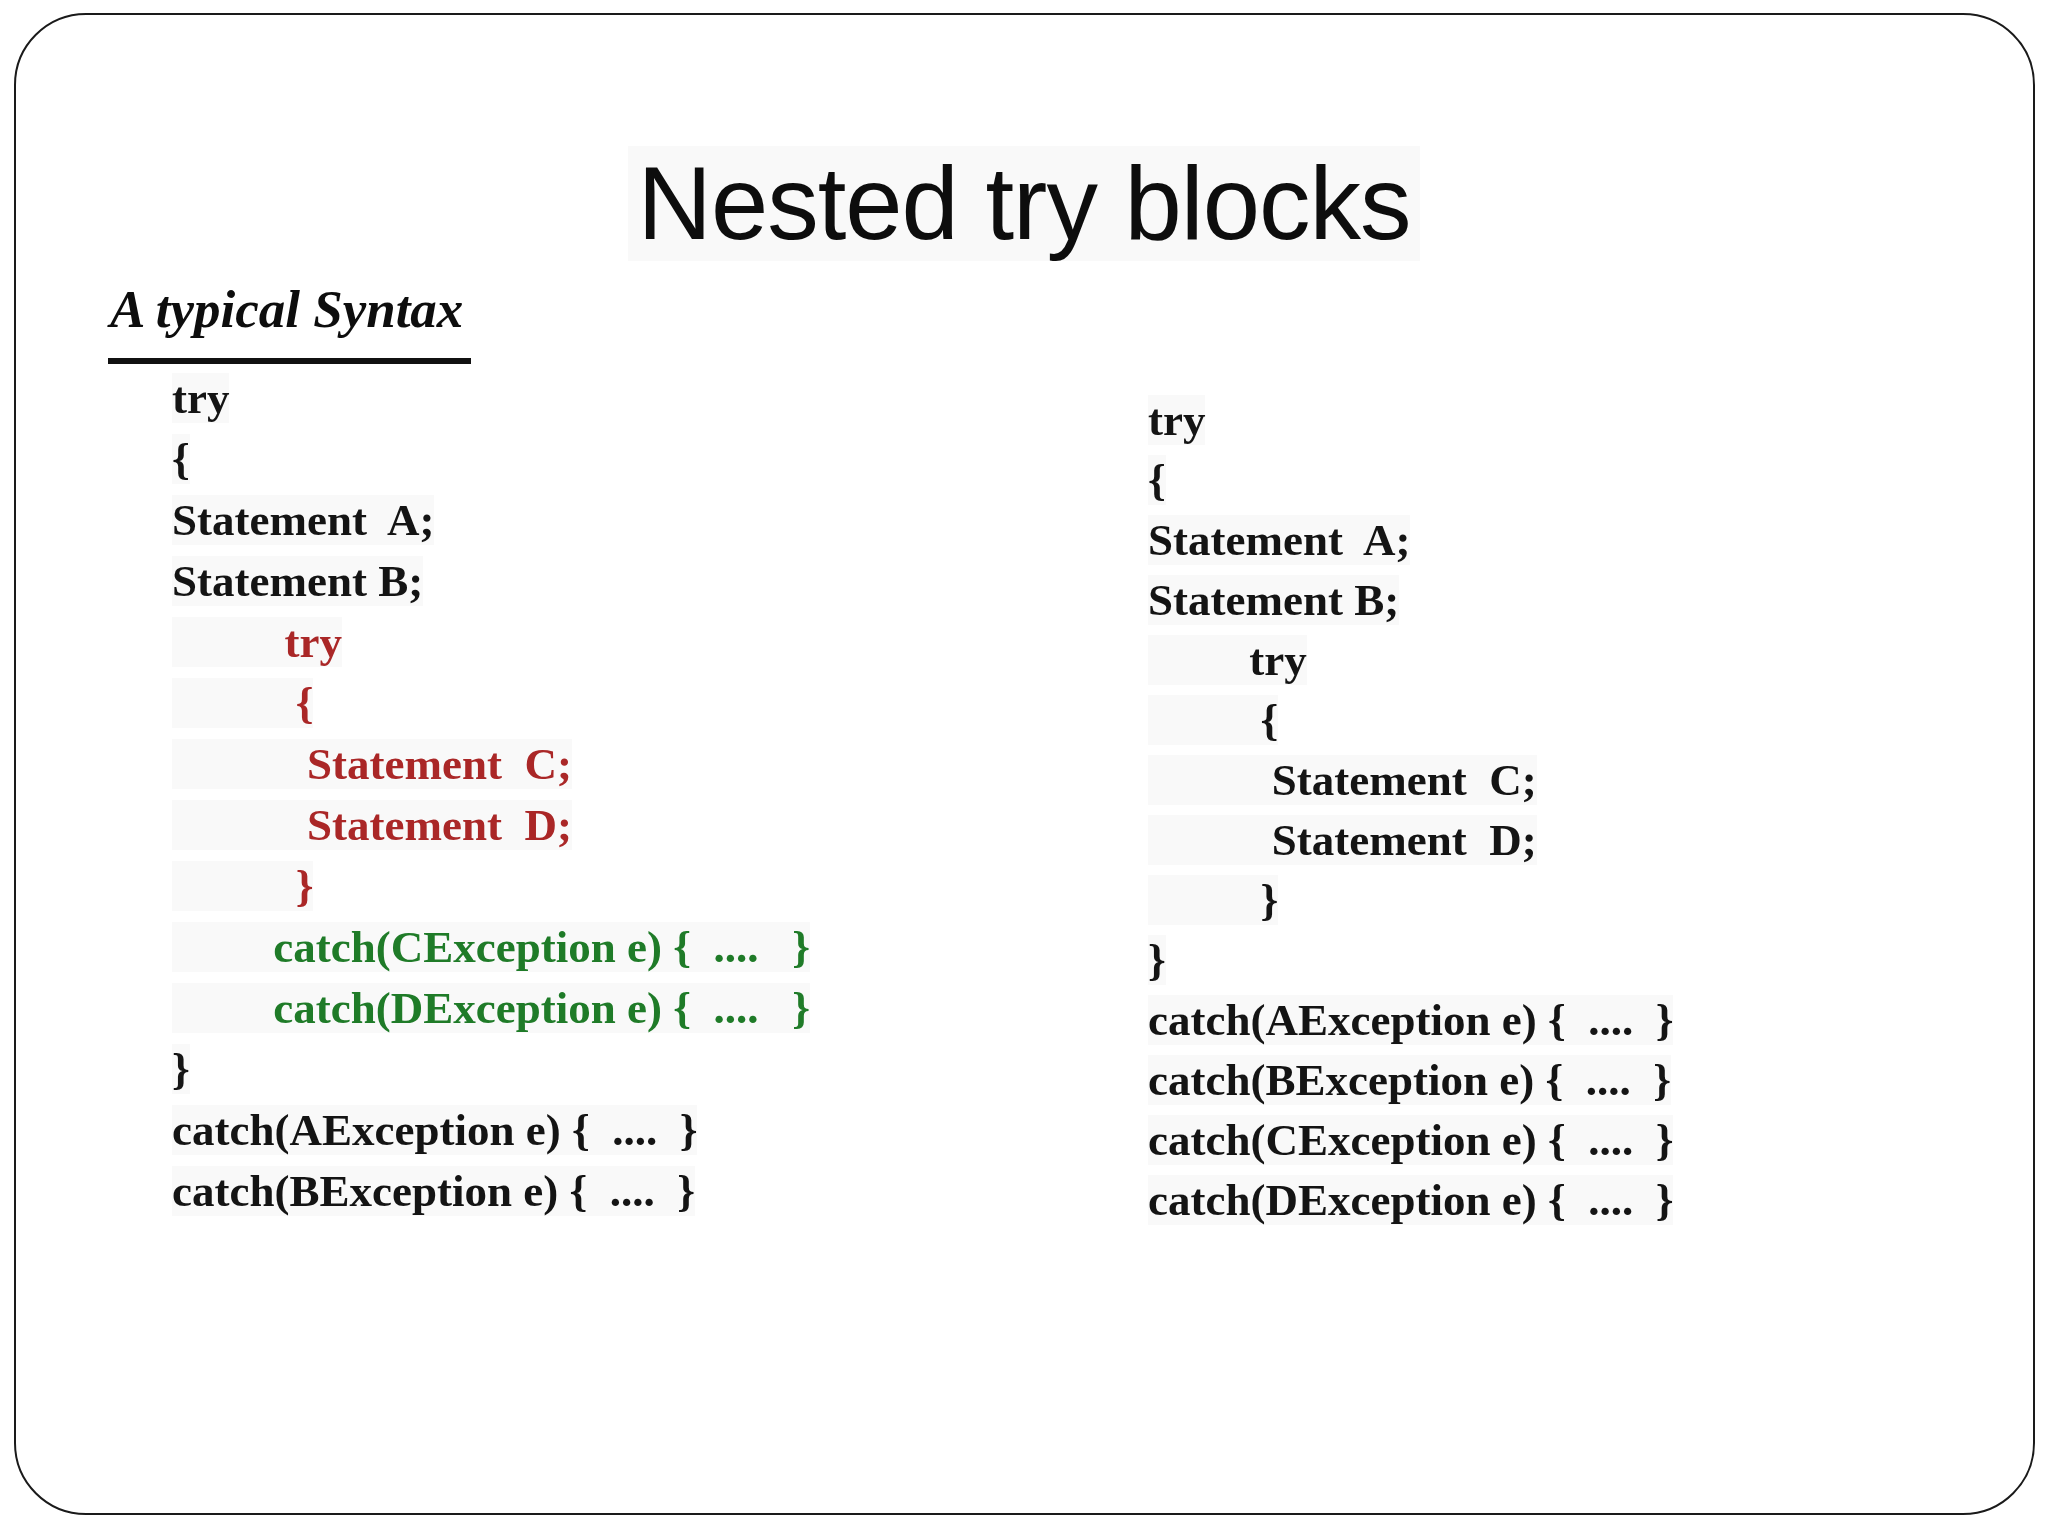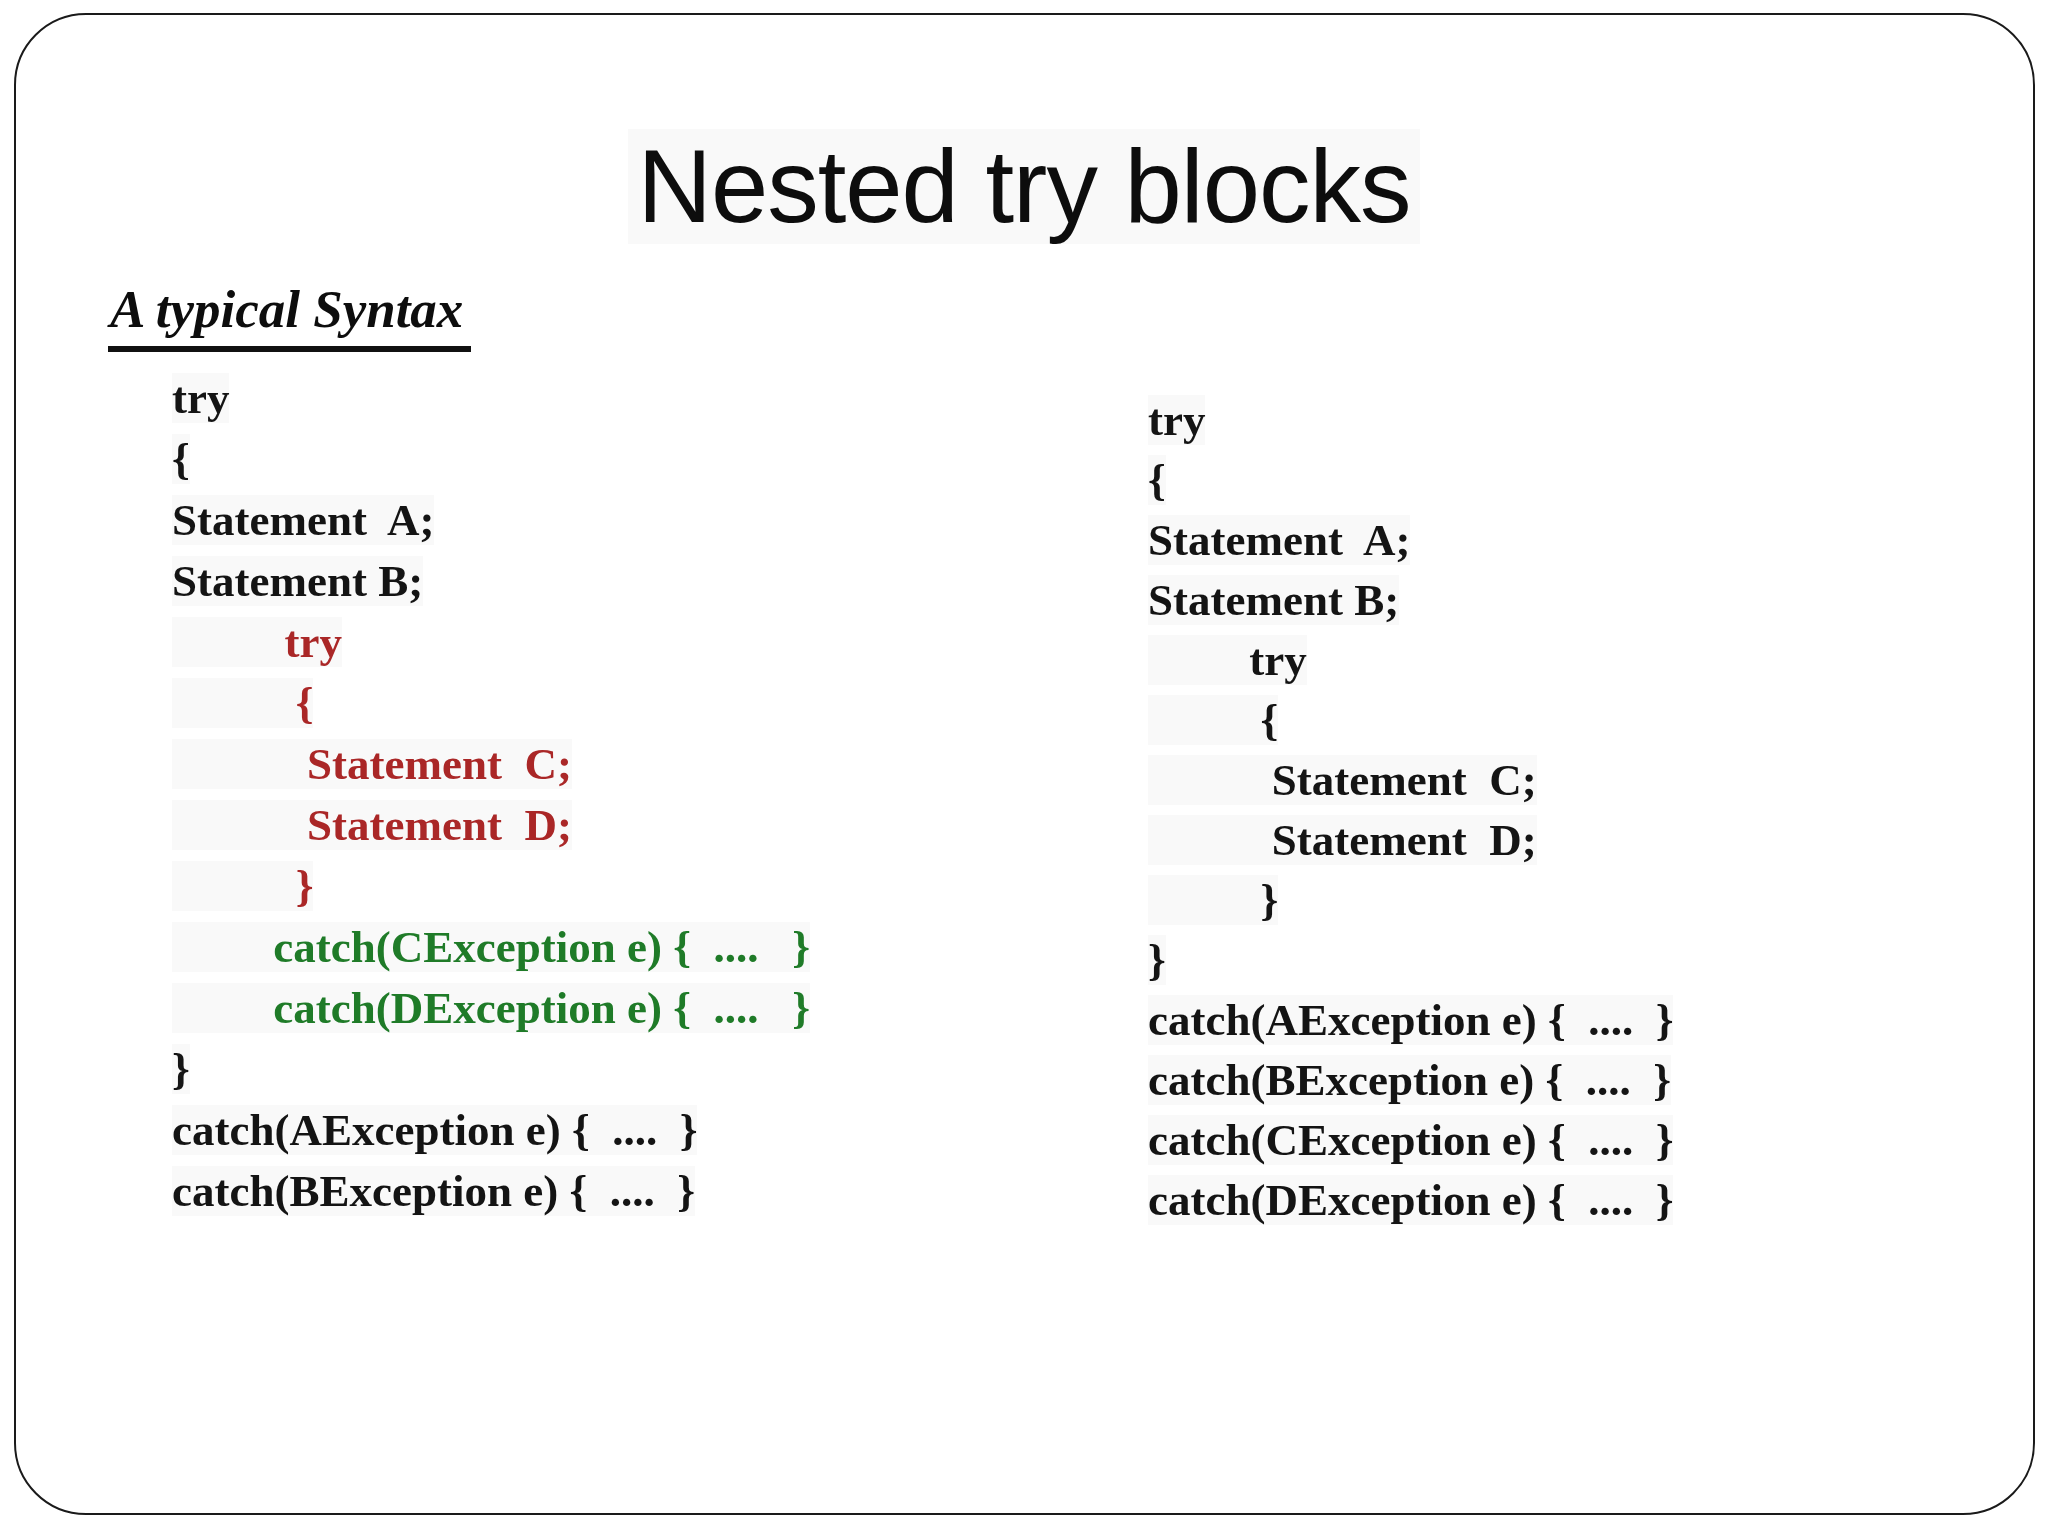--- a/index.html
+++ b/index.html
@@ -16,21 +16,21 @@
   .slide-border{
     position:absolute;
     left:14px;top:13px;right:13px;bottom:21px;
     border:2.5px solid var(--border);
     border-radius:72px;
     background:transparent;
   }
 
   .slide-title{
     position:absolute;
-    left:0;right:0;top:128px;
+    left:0;right:0;top:145px;
     text-align:center;
     font-family:"Liberation Sans",sans-serif;
     font-size:103px;
     font-weight:400;
     letter-spacing:-1px;
     color:#0d0d0d;
     line-height:1.15;
   }
   .slide-title span{background:rgba(0,0,0,0.025);padding:0 10px;}
 
@@ -39,21 +39,21 @@
     left:108px;top:280px;
   }
   .slide-subtitle span{
     display:inline-block;
     font-family:"Liberation Serif",serif;
     font-style:italic;
     font-weight:bold;
     font-size:53px;
     color:#0d0d0d;
     border-bottom:6px solid #111;
-    padding:0 8px 8px 2px;
+    padding:0 8px 20px 2px;
     line-height:1.1;
   }
 
   .code{
     position:absolute;
     font-family:"Liberation Serif",serif;
     font-weight:bold;
     font-size:45px;
     color:var(--text);
   }

